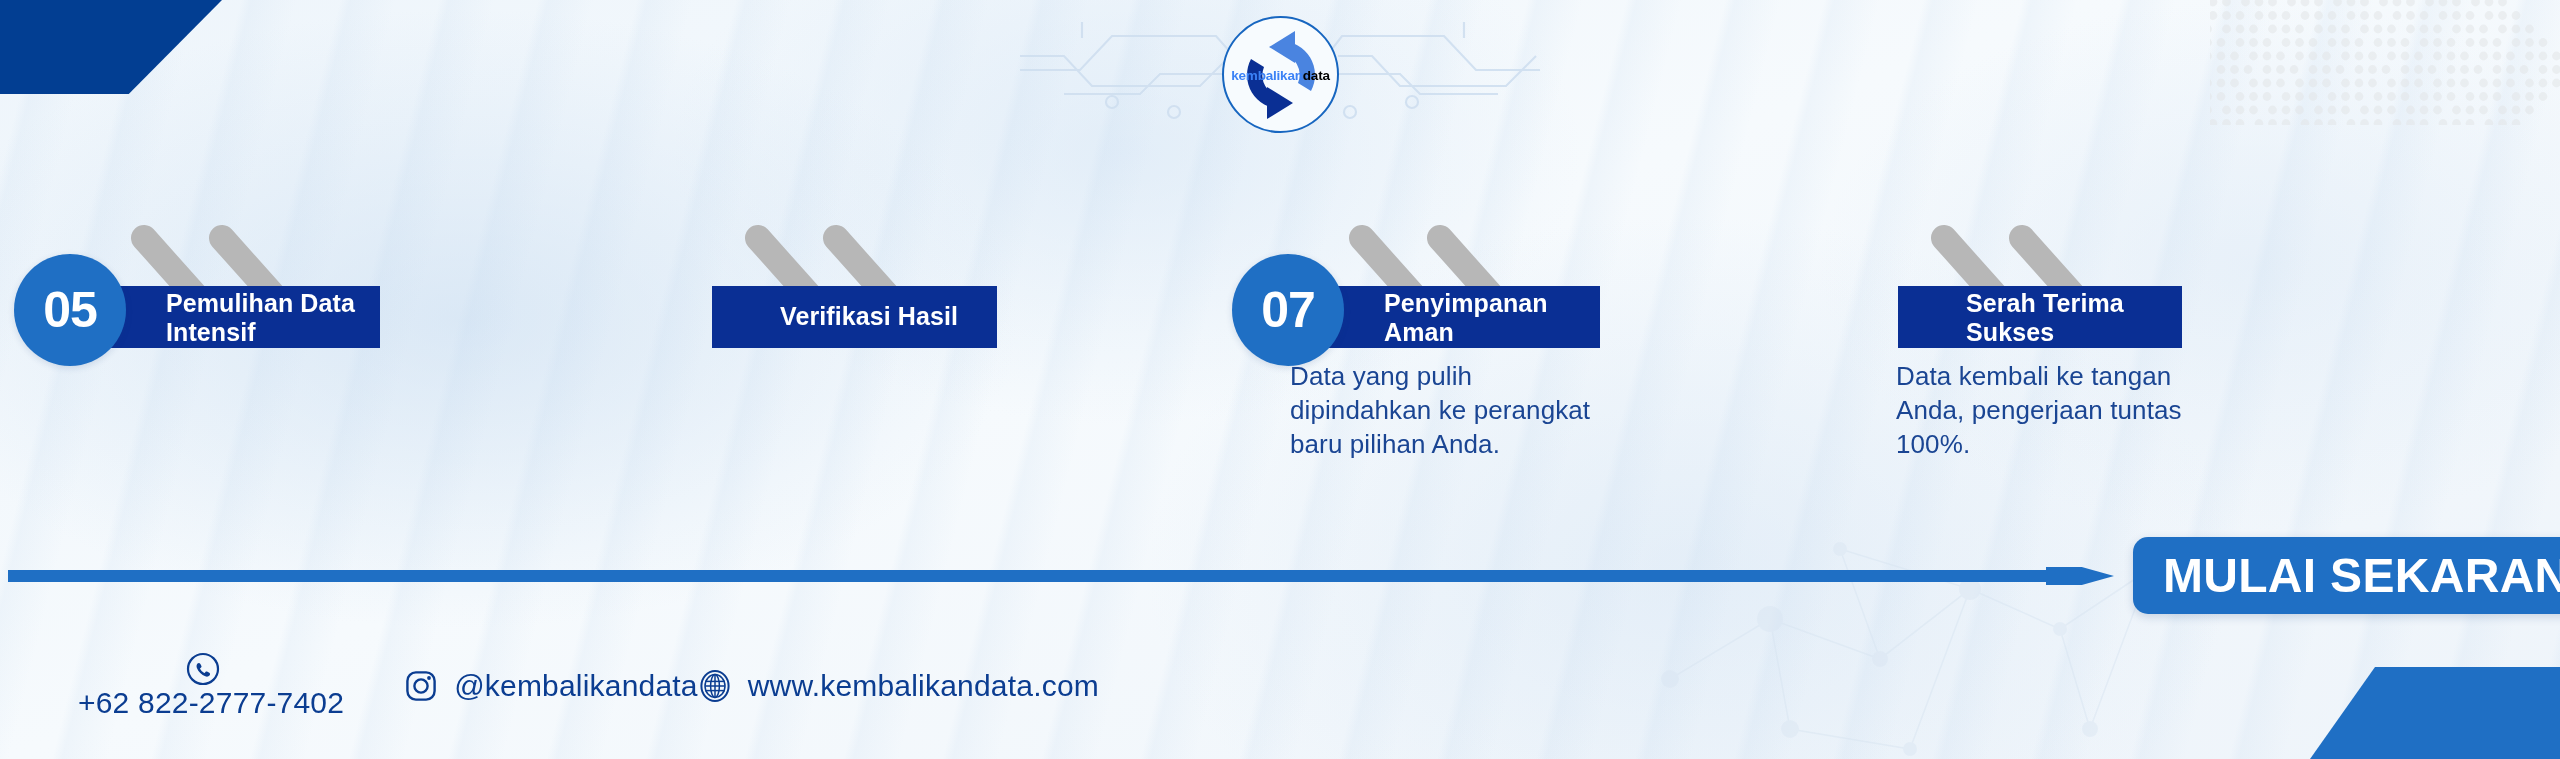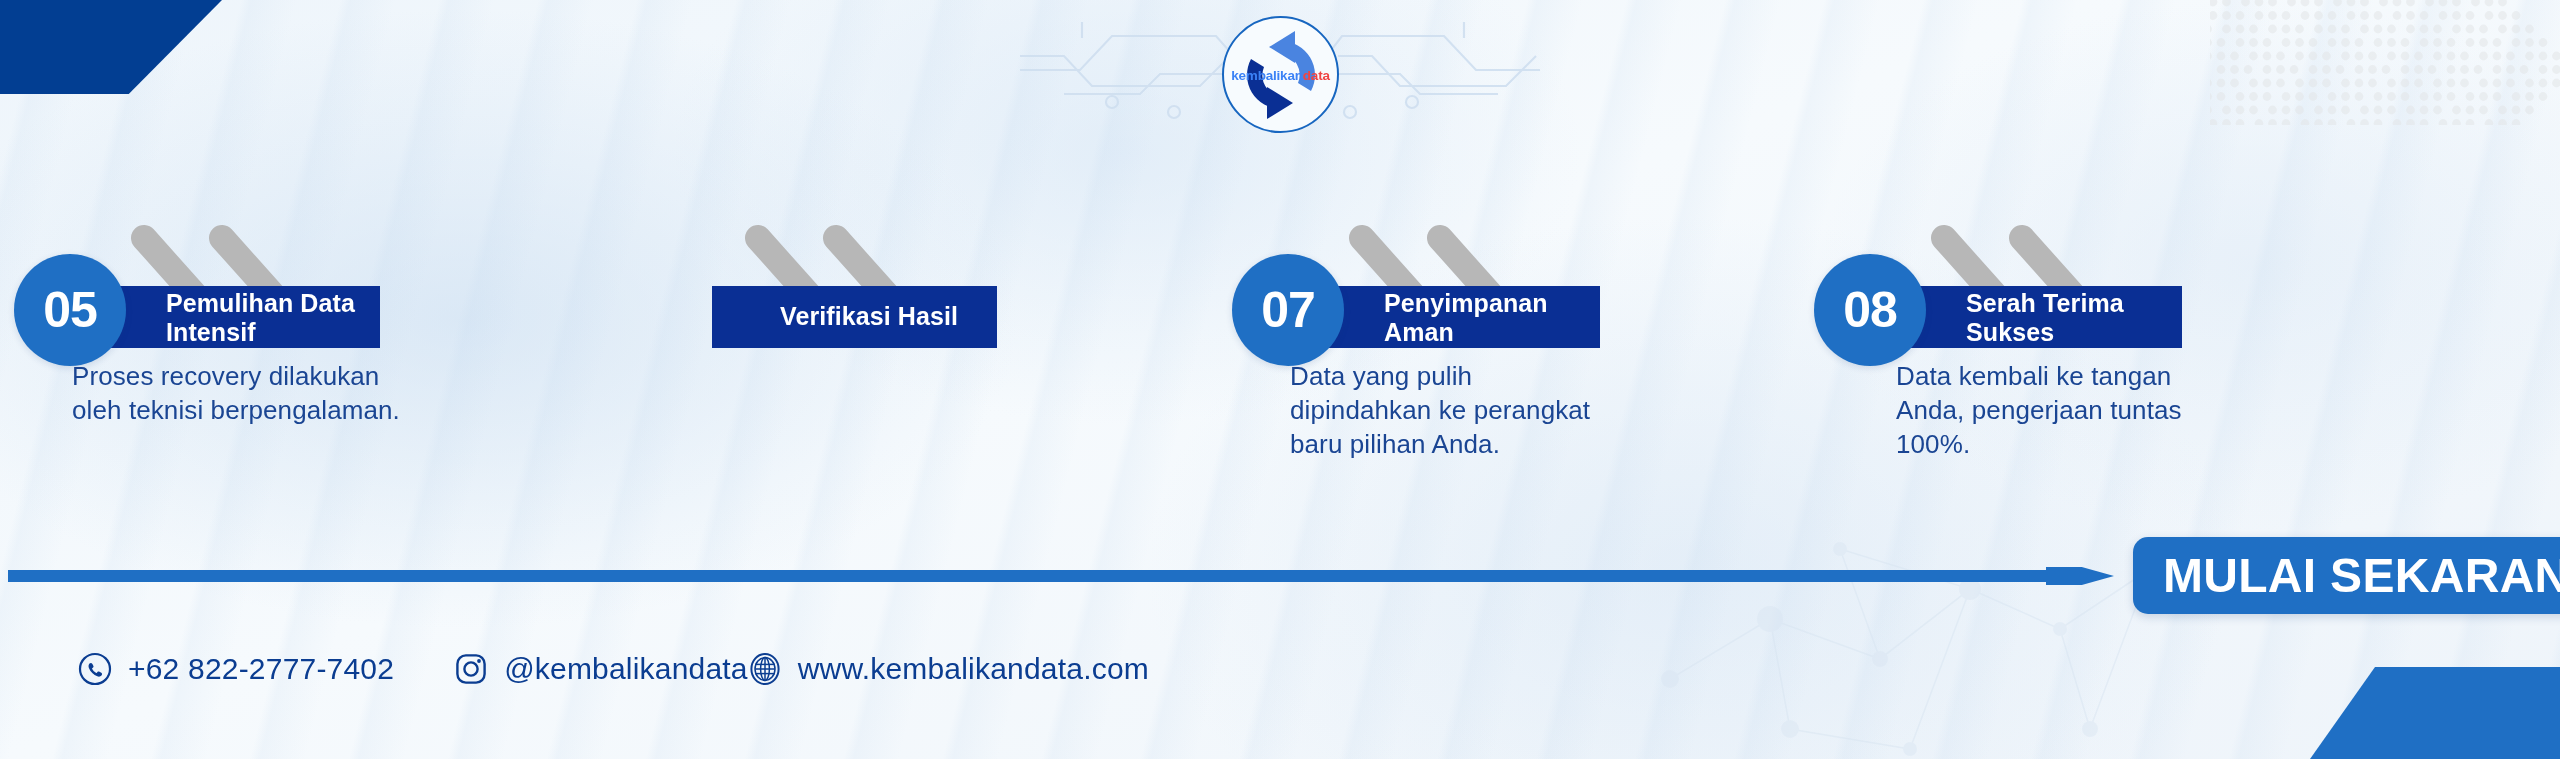--- a/index.html
+++ b/index.html
@@ -140,21 +140,21 @@
   
   #footer {
     position:absolute; left:78px; top:652px;
     display:flex; align-items:center; gap:0;
   }
   .fitem { display:flex; align-items:center; }
   .fitem .ficon { margin-right:16px; display:flex; align-items:center; }
   .fitem .ftxt {
     color:#0b3d91; font-size:30px; letter-spacing:.2px; white-space:nowrap;
   }
-  #f-phone { margin-right:60px; }
+  #f-phone { margin-right:60px;flex-direction:column; }
   #f-web   { margin-right:66px; }
 </style>
 </head>
 <body>
 
 <div id="bg"></div>
 <div id="bg-streaks"></div>
 <div id="corner-tl"></div>
 <div id="corner-br"></div>
 
@@ -457,40 +457,39 @@
 <div id="logo-wrap">
   <svg width="104" height="104" viewBox="0 0 104 104">
 
     <path d="M52 18 A34 34 0 0 1 82 68 L69 60 A22 22 0 0 0 52 30 Z" fill="#4a84e0"></path>
     <path d="M66 8 L66 40 L40 24 Z" fill="#4a84e0"></path>
 
     <path d="M52 86 A34 34 0 0 1 22 36 L35 44 A22 22 0 0 0 52 74 Z" fill="#0a2f94"></path>
     <path d="M38 96 L38 64 L64 80 Z" fill="#0a2f94"></path>
   </svg>
   <div style="position:absolute;left:0;right:0;top:50%;transform:translateY(-50%);text-align:center;pointer-events:none;">
-    <span style="font-size:13.5px;font-weight:bold;color:#3b82f6;letter-spacing:-.2px;">kembalikan</span><span style="font-size:13.5px;font-weight:bold;color:#ef4444;letter-spacing:-.2px;">data</span>
+    <span style="font-size:13.5px;font-weight:bold;color:#3b82f6;letter-spacing:-.2px;">kembalikan</span><span style="font-size:13.5px;font-weight:bold;color:#000000;letter-spacing:-.2px;">data</span>
   </div>
 </div>
 
 <div class="step" id="step-05">
   <div class="step-head">
     <svg class="slashes" width="260" height="140" viewBox="0 0 260 140">
       <g stroke="#b7b7b7" stroke-width="26" stroke-linecap="round">
         <line x1="30" y1="28" x2="105" y2="112"></line>
         <line x1="108" y1="28" x2="183" y2="112"></line>
       </g>
     </svg>
     <div class="badge">
       <span class="badge-num">05</span>
     </div>
     <div class="title-bar two-line">
       <span class="title-txt">Pemulihan Data Intensif</span>
     </div>
   </div>
-  <div class="desc">Proses recovery dilakukan oleh teknisi berpengalaman.</div>
 </div>
 
 <div class="step" id="step-06">
   <div class="step-head">
     <svg class="slashes" width="260" height="140" viewBox="0 0 260 140">
       <g stroke="#b7b7b7" stroke-width="26" stroke-linecap="round">
         <line x1="30" y1="28" x2="105" y2="112"></line>
         <line x1="108" y1="28" x2="183" y2="112"></line>
       </g>
     </svg>
@@ -519,23 +518,20 @@
 </div>
 
 <div class="step" id="step-08">
   <div class="step-head">
     <svg class="slashes" width="260" height="140" viewBox="0 0 260 140">
       <g stroke="#b7b7b7" stroke-width="26" stroke-linecap="round">
         <line x1="30" y1="28" x2="105" y2="112"></line>
         <line x1="108" y1="28" x2="183" y2="112"></line>
       </g>
     </svg>
-    <div class="badge">
-      <span class="badge-num">08</span>
-    </div>
     <div class="title-bar two-line">
       <span class="title-txt">Serah Terima Sukses</span>
     </div>
   </div>
   <div class="desc">Data kembali ke tangan Anda, pengerjaan tuntas 100%.</div>
 </div>
 
 <svg id="arrow-line" viewBox="0 0 2106 18" preserveAspectRatio="none">
   <rect x="0" y="3" width="2042" height="12" fill="#1f6fc4"></rect>
   <path d="M2038 -10 L2106 9 L2038 28 Z" fill="#1f6fc4"></path>

